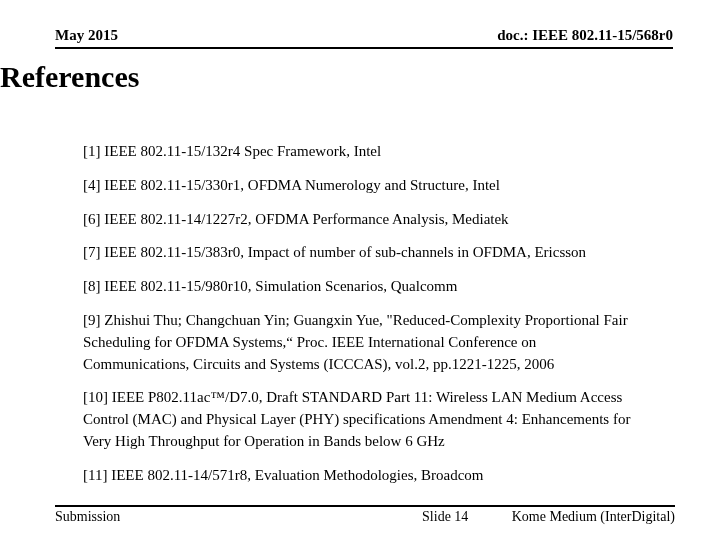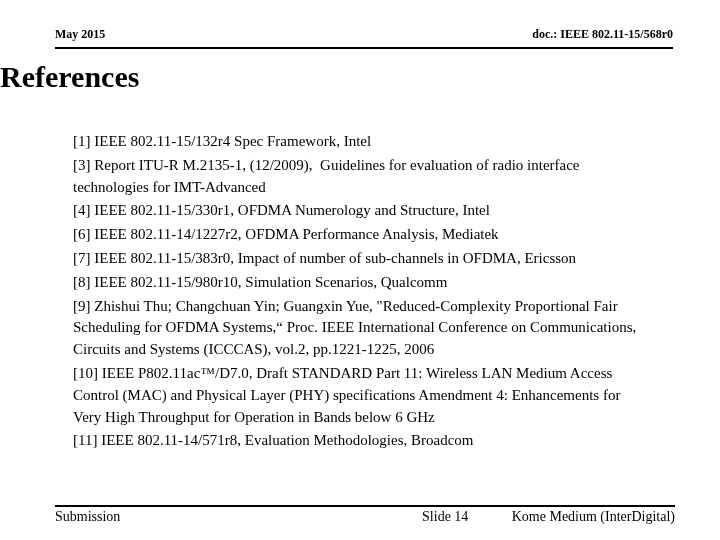--- a/index.html
+++ b/index.html
@@ -17,21 +17,21 @@
     overflow: hidden;
   }
   .header {
     position: absolute;
     top: 27px;
     left: 55px;
     width: 618px;
     display: flex;
     justify-content: space-between;
     align-items: baseline;
-    font-size: 12px;
+    font-size: 15px;
     font-weight: bold;
   }
   .header-rule {
     position: absolute;
     top: 47px;
     left: 55px;
     width: 618px;
     height: 2px;
     background: #000000;
   }
@@ -47,21 +47,21 @@
   }
   .refs {
     position: absolute;
     top: 129px;
     left: 71px;
     width: 580px;
     font-size: 15px;
     line-height: 21.8px;
   }
   .refs p {
-    margin: 2px;
+    margin: 12px;
     padding: 0;
     font-family: Liberation Serif, serif;
   }
   .footer-rule {
     position: absolute;
     top: 505px;
     left: 55px;
     width: 620px;
     height: 2px;
     background: #000000;
@@ -87,21 +87,20 @@
   <div class="header">
     <span>May 2015</span>
     <span>doc.: IEEE 802.11-15/568r0</span>
   </div>
   <div class="header-rule"></div>
 
   <div class="title">References</div>
 
   <div class="refs">
     <p>[1] IEEE 802.11-15/132r4 Spec Framework, Intel</p>
-    <p>[3] Report ITU-R M.2135-1, (12/2009),&nbsp; Guidelines for evaluation of radio interface technologies for IMT-Advanced</p>
     <p>[4] IEEE 802.11-15/330r1, OFDMA Numerology and Structure, Intel</p>
     <p>[6] IEEE 802.11-14/1227r2, OFDMA Performance Analysis, Mediatek</p>
     <p>[7] IEEE 802.11-15/383r0, Impact of number of sub-channels in OFDMA, Ericsson</p>
     <p>[8] IEEE 802.11-15/980r10, Simulation Scenarios, Qualcomm</p>
     <p>[9] Zhishui Thu; Changchuan Yin; Guangxin Yue, "Reduced-Complexity Proportional Fair Scheduling for OFDMA Systems,“ Proc. IEEE International Conference on Communications, Circuits and Systems (ICCCAS), vol.2, pp.1221-1225, 2006</p>
     <p>[10] IEEE P802.11ac™/D7.0, Draft STANDARD Part 11: Wireless LAN Medium Access Control (MAC) and Physical Layer (PHY) specifications Amendment 4: Enhancements for Very High Throughput for Operation in Bands below 6 GHz</p>
     <p>[11] IEEE 802.11-14/571r8, Evaluation Methodologies, Broadcom</p>
   </div>
 
   <div class="footer-rule"></div>

